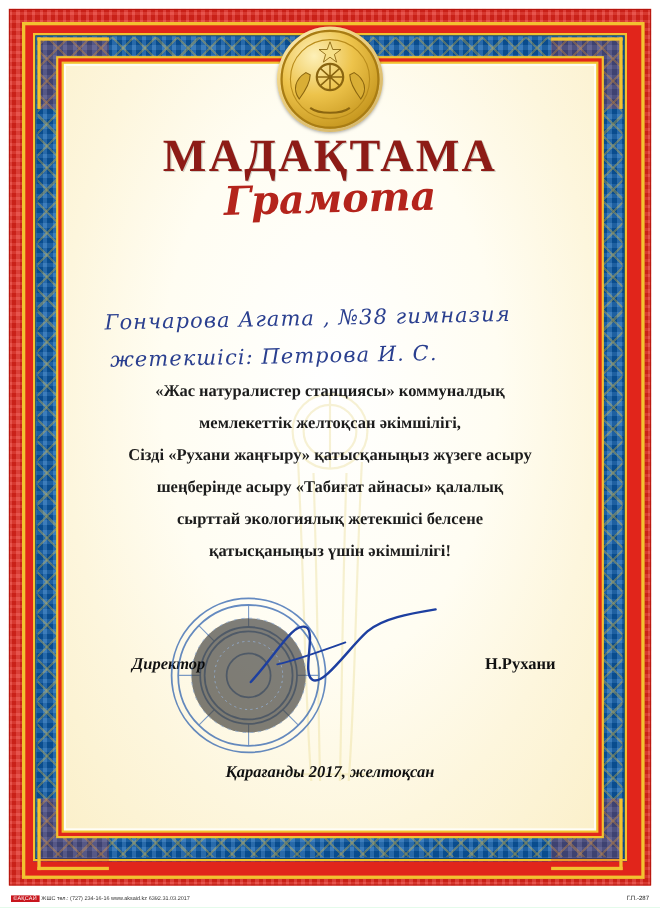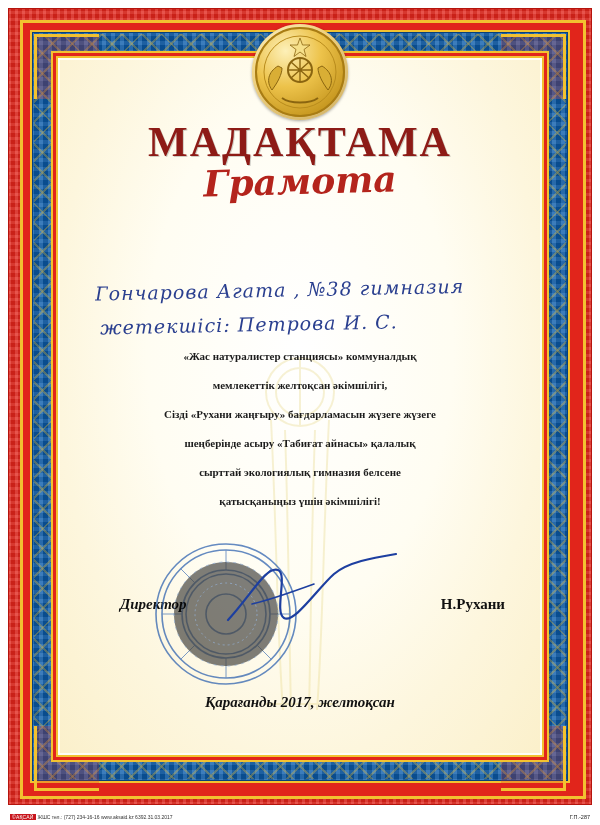--- a/index.html
+++ b/index.html
@@ -173,21 +173,21 @@
 
   
   .body-text {
     position: absolute;
     left: 78px;
     right: 78px;
     top: 342px;
     text-align: center;
     font-family: "Liberation Serif", serif;
     font-weight: bold;
-    font-size: 11px;
+    font-size: 15px;
     line-height: 29px;
     color: #1c1c1c;
   }
   .body-text .line { display: block; white-space: nowrap; }
 
   
   .sign-row {
     position: absolute;
     left: 120px;
     right: 95px;
@@ -311,23 +311,23 @@
 
   <div class="title-kk">МАДАҚТАМА</div>
   <div class="title-ru">Грамота</div>
 
   <div class="hand hand-1">Гончарова  Агата ,  №38 гимназия</div>
   <div class="hand hand-2">жетекшісі:  Петрова И. С.</div>
 
   <div class="body-text">
     <span class="line">«Жас натуралистер станциясы» коммуналдық</span>
     <span class="line">мемлекеттік желтоқсан әкімшілігі,</span>
-    <span class="line">Сізді «Рухани жаңғыру» бағдарламасын жүзеге жүзеге</span>
+    <span class="line">Сізді «Рухани жаңғыру» қатысқаныңыз жүзеге асыру</span>
     <span class="line">шеңберінде асыру «Табиғат айнасы» қалалық</span>
-    <span class="line">сырттай экологиялық гимназия белсене</span>
+    <span class="line">сырттай экологиялық жетекшісі белсене</span>
     <span class="line">қатысқаныңыз үшін әкімшілігі!</span>
   </div>
 
   <svg class="stamp" viewBox="0 0 148 148">
     <g fill="none" stroke="#2a5fae" stroke-width="1.6">
       <circle cx="74" cy="74" r="70"></circle>
       <circle cx="74" cy="74" r="64"></circle>
       <circle cx="74" cy="74" r="44"></circle>
       <circle cx="74" cy="74" r="40"></circle>
       <circle cx="74" cy="74" r="20"></circle>

